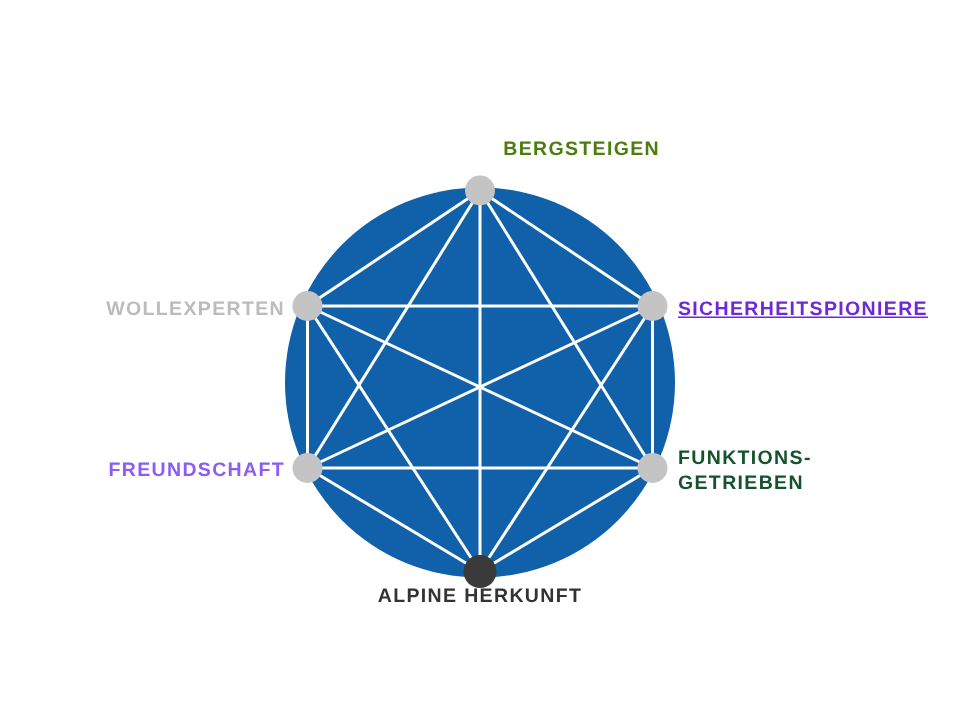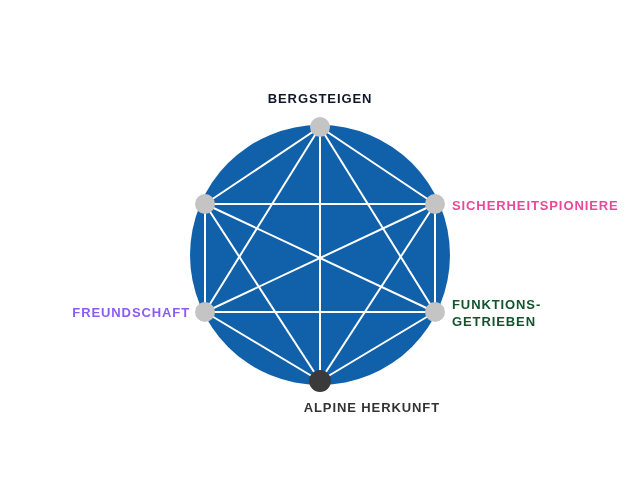--- a/index.html
+++ b/index.html
@@ -63,21 +63,21 @@
   #label-sicherheitspioniere {
     left: 452px;  top: 197px; width: 188px;
   }
   #label-freundschaft {
     left: 10px;   top: 304px; width: 180px;
   }
   #label-funktionsgetrieben {
     left: 452px;  top: 296px; width: 188px;
   }
   #label-alpine-herkunft {
-    left: 200px;  top: 399px; width: 240px; text-align: right;
+    left: 200px;  top: 388px; width: 240px;
   }
 </style>
 </head>
 <body style="background: rgb(255, 255, 255);">
 
 <div id="diagram-root">
 
   <svg id="hexagon-network-svg" viewBox="0 0 640 480">
 
     <circle id="svg-backdrop-circle" cx="320" cy="255" r="130" fill="#1060AA"></circle>
@@ -103,24 +103,25 @@
     <g id="svg-nodes">
         <circle cx="320" cy="127" r="10" fill="#c4c4c4"></circle>
         <circle cx="435" cy="204" r="10" fill="#c4c4c4"></circle>
         <circle cx="435" cy="312" r="10" fill="#c4c4c4"></circle>
         <circle cx="320" cy="381" r="11" fill="#3a3a3a"></circle>
         <circle cx="205" cy="312" r="10" fill="#c4c4c4"></circle>
         <circle cx="205" cy="204" r="10" fill="#c4c4c4"></circle>
       </g>
   </svg>
 
-  <div class="node-label label-align-center" id="label-bergsteigen" style="color: #0f172a;">BERGSTEIGEN</div>
+  <div class="node-label label-align-center" id="label-bergsteigen" style="color: #4d7c0f; text-align: right;">BERGSTEIGEN</div>
 
+  <div class="node-label label-align-right" id="label-wollexperten" style="color: rgb(188, 188, 188);">WOLLEXPERTEN</div>
 
-  <div class="node-label label-align-left" id="label-sicherheitspioniere" style="color: #ec4899;">SICHERHEITSPIONIERE</div>
+  <div class="node-label label-align-left" id="label-sicherheitspioniere" style="color: #6d28d9; text-decoration: underline;">SICHERHEITSPIONIERE</div>
 
   <div class="node-label label-align-right" id="label-freundschaft" style="color: #8b5cf6;">FREUNDSCHAFT</div>
 
   <div class="node-label label-align-left" id="label-funktionsgetrieben" style="color: #14532d;">FUNKTIONS-
 GETRIEBEN</div>
 
   <div class="node-label label-align-center dark" id="label-alpine-herkunft" style="color: rgb(51, 51, 51);">ALPINE HERKUNFT</div>
 
 </div>
 

